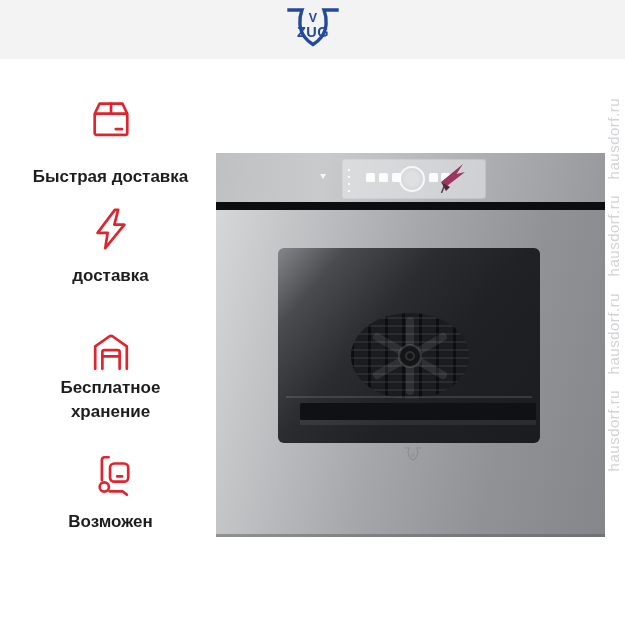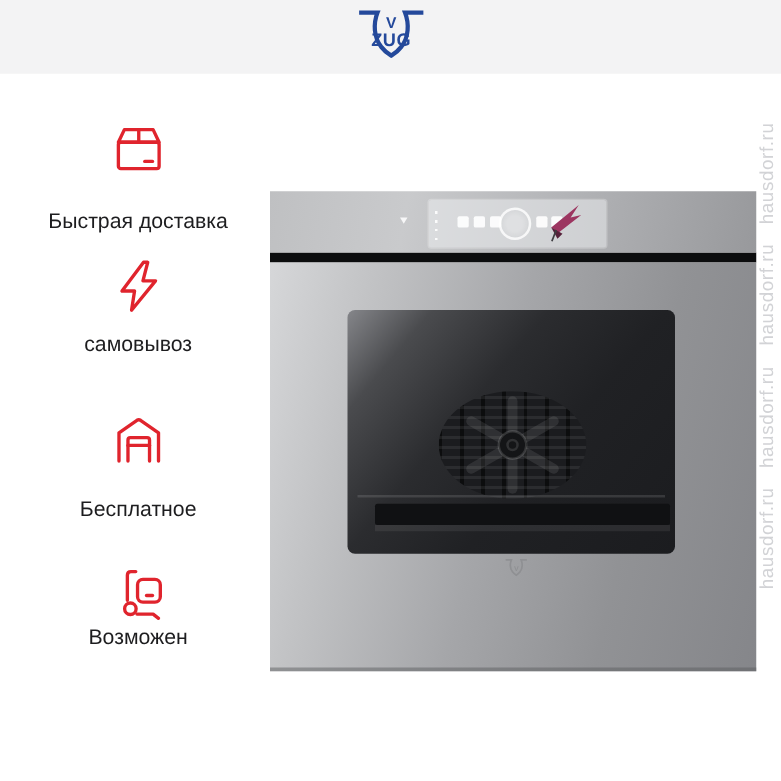--- a/index.html
+++ b/index.html
@@ -9,25 +9,25 @@
   }
   
   .header{
     position:absolute;left:0;top:0;width:625px;height:59px;background:#f3f3f4;
     display:flex;justify-content:center;align-items:flex-start;
   }
   .header svg{margin-top:5px;}
   
   .benefit{position:absolute;left:18px;width:185px;text-align:center;}
   .benefit .icon-wrap{display:flex;justify-content:center;}
-  .benefit-label{font-size:17px;line-height:24px;font-weight:400;color:#1d1d1f;white-space:nowrap;}
+  .benefit-label{font-size:17px;line-height:24px;font-weight:700;color:#1d1d1f;white-space:nowrap;}
   .b1{top:97px;} .b1 .benefit-label{margin-top:22px;}
   .b2{top:206px;} .b2 .benefit-label{margin-top:12px;}
-  .b3{top:330px;} .b3 .benefit-label{margin-top:20px;}
-  .b4{top:452px;} .b4 .benefit-label{margin-top:0;}
+  .b3{top:330px;} .b3 .benefit-label{margin-top:0;}
+  .b4{top:452px;} .b4 .benefit-label{margin-top:12px;}
   
   .oven{position:absolute;left:216px;top:153px;width:389px;height:384px;}
   .oven-top{
     position:relative;width:100%;height:49px;
     background:linear-gradient(100deg,#bfc0c2 0%,#c9cacc 28%,#b4b5b8 58%,#98999c 100%);
   }
   .top-marker{
     position:absolute;left:104px;top:21px;width:0;height:0;
     border-left:3px solid transparent;border-right:3px solid transparent;
     border-top:5px solid rgba(255,255,255,0.85);
@@ -108,34 +108,35 @@
     </div>
   </div>
 
   <div class="benefit b2">
     <div class="icon-wrap">
       <svg width="46" height="46" viewBox="0 0 48 48" fill="none" stroke="#e0242d" stroke-width="2.8" stroke-linejoin="round" stroke-linecap="round">
         <path d="M28 4 L10 28 H20.5 L18 44 L38 19.5 H27.5 L31.5 4 Z"></path>
       </svg>
     </div>
     <div class="benefit-label">
-      <span style="display:block">самовывоз</span>
+      <span style="display:block">доставка</span>
     </div>
   </div>
 
   <div class="benefit b3">
     <div class="icon-wrap">
       <svg width="46" height="46" viewBox="0 0 48 48" fill="none" stroke="#e0242d" stroke-width="2.8" stroke-linejoin="round" stroke-linecap="round">
         <path d="M7.5 40.5 V17 L22.5 6.5 Q24 5.6 25.5 6.5 L40.5 17 V40.5"></path>
         <path d="M15 40.5 V23 Q15 21 17 21 H31 Q33 21 33 23 V40.5"></path>
         <path d="M15 27.5 H33"></path>
       </svg>
     </div>
     <div class="benefit-label">
       <span style="display:block">Бесплатное</span>
+      <span style="display:block">хранение</span>
     </div>
   </div>
 
   <div class="benefit b4">
     <div class="icon-wrap">
       <svg width="46" height="46" viewBox="0 0 48 48" fill="none" stroke="#e0242d" stroke-width="2.8" stroke-linejoin="round" stroke-linecap="round">
         <path d="M21.5 5.5 H17.5 Q14.5 5.5 14.5 8.5 V29.5"></path>
         <circle cx="17" cy="36.5" r="4.8"></circle>
         <path d="M22.5 41 H36 L40.5 44.5"></path>
         <rect x="23" y="12" width="19" height="19" rx="4.5"></rect>

